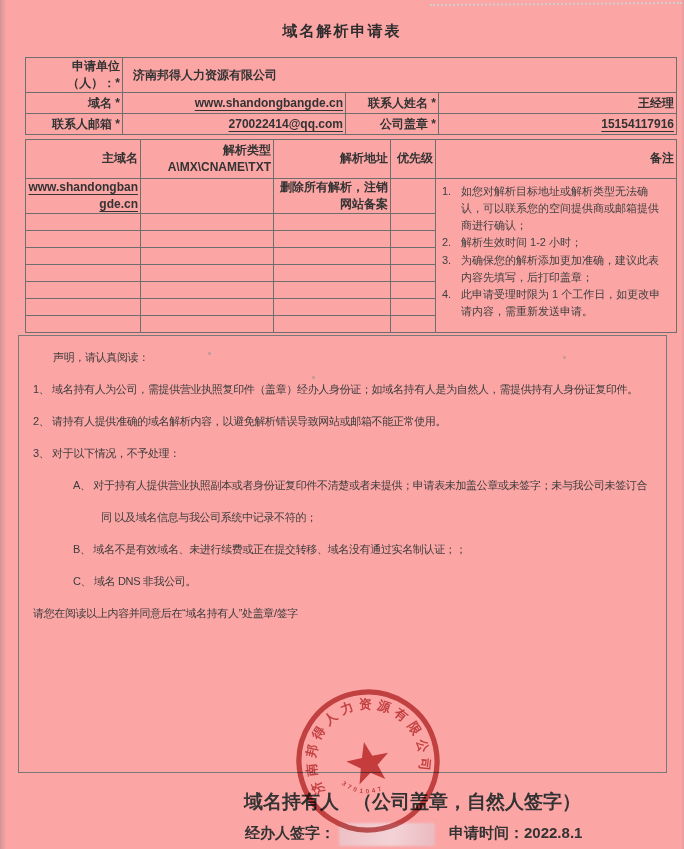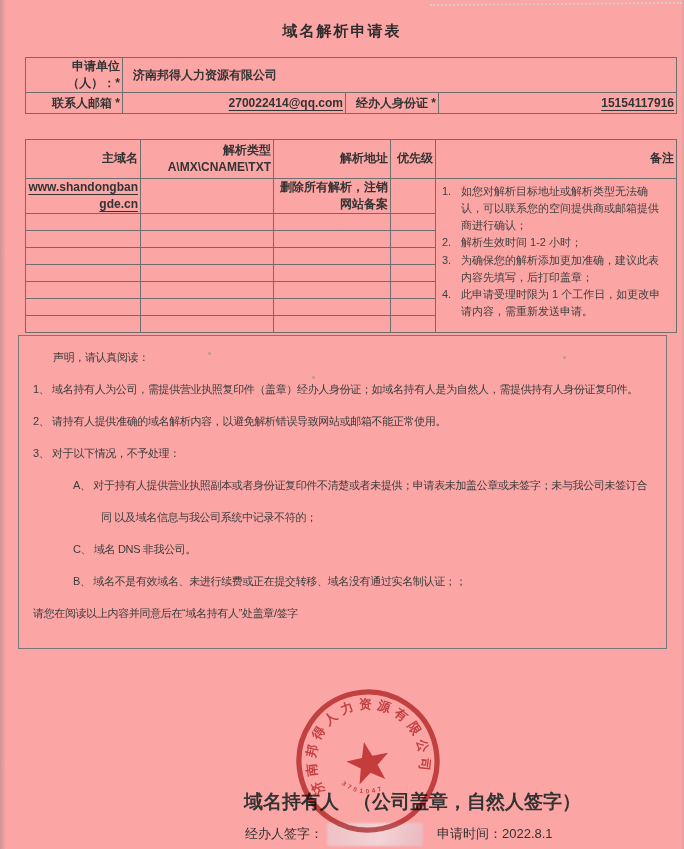--- a/index.html
+++ b/index.html
@@ -36,32 +36,32 @@
   .req-table td.data { height:34px; font-weight:bold; line-height:1.4; }
   .req-table td.empty { height:16px; }
   .domain-cell { word-break:break-all; }
   .remark-cell { vertical-align:top; text-align:left; padding:4px 7px 0 6px; }
   .notes { margin:0; padding:0; list-style:none; font-size:11px; font-weight:normal;
     line-height:1.56; color:#414141; }
   .notes li { display:flex; }
   .notes .num { width:19px; flex:0 0 19px; }
   .notes .ntext { flex:1; }
 
-  .stmt-box { position:absolute; left:18px; top:335px; width:649px; height:314px;
+  .stmt-box { position:absolute; left:18px; top:335px; width:649px; height:438px;
     box-sizing:border-box; border:1px solid #787878;
     padding:5px 11px 0 14px; font-size:11px; letter-spacing:-.35px;
     line-height:32px; color:#3c3c3c; }
   .stmt { margin:0; }
   .stmt-intro { padding-left:20px; }
   .stmt-sub { padding-left:68px; text-indent:-28px; }
   .stmt-bold { font-weight:bold; color:#2f2f2f; }
 
   .holder-line { position:absolute; left:244px; top:789px; font-size:19px; font-weight:600; color:#333; }
   .holder-line .gap { display:inline-block; width:14px; }
-  .agent-line { position:absolute; left:245px; top:823px; font-size:13px; font-weight:400; color:#333; }
+  .agent-line { position:absolute; left:245px; top:823px; font-size:15px; font-weight:700; color:#333; }
   .redact { display:inline-block; vertical-align:middle; width:96px; height:23px;
     margin-left:4px; background:linear-gradient(100deg,#eec0c4,#f3d3d6 55%,#eab9bf);
     filter:blur(1.2px); border-radius:2px; }
   .date-part { margin-left:14px; }
 
   .seal { position:absolute; left:293px; top:686px; width:150px; height:150px;
     transform:rotate(-12deg); opacity:.84; mix-blend-mode:multiply; }
 </style>
 </head>
 <body>
@@ -83,23 +83,29 @@
         <col style="width:223px">
         <col style="width:93px">
         <col style="width:238px">
       </colgroup>
     <tbody>
         <tr>
       <td class="lbl">申请单位（人）：*</td>
       <td class="val-left" colspan="3">济南邦得人力资源有限公司</td>
     </tr>
     <tr>
+      <td class="lbl">域名 *</td>
+      <td><span class="uline">www.shandongbangde.cn</span></td>
+      <td class="lbl">联系人姓名 *</td>
+      <td>王经理</td>
+    </tr>
+    <tr>
       <td class="lbl">联系人邮箱 *</td>
       <td><span class="uline">270022414@qq.com</span></td>
-      <td class="lbl">经办人身份证 *</td>
+      <td class="lbl">公司盖章 *</td>
       <td><span class="uline">15154117916</span></td>
     </tr>
   </tbody>
     </table>
 
   <table class="req-table">
     <colgroup>
         <col style="width:115px">
         <col style="width:133px">
         <col style="width:117px">
@@ -187,22 +193,22 @@
         </tr>
   </tbody>
     </table>
 
   <div class="stmt-box">
     <div class="stmt stmt-intro">声明，请认真阅读：</div>
     <div class="stmt">1、 域名持有人为公司，需提供营业执照复印件（盖章）经办人身份证；如域名持有人是为自然人，需提供持有人身份证复印件。</div>
     <div class="stmt">2、 请持有人提供准确的域名解析内容，以避免解析错误导致网站或邮箱不能正常使用。</div>
     <div class="stmt">3、 对于以下情况，不予处理：</div>
     <div class="stmt stmt-sub">A、 对于持有人提供营业执照副本或者身份证复印件不清楚或者未提供；申请表未加盖公章或未签字；未与我公司未签订合同 以及域名信息与我公司系统中记录不符的；</div>
+    <div class="stmt stmt-sub">B、 域名不是有效域名、未进行续费或正在提交转移、域名没有通过实名制认证；；</div>
     <div class="stmt stmt-sub">C、 域名 DNS 非我公司。</div>
-    <div class="stmt stmt-sub">B、 域名不是有效域名、未进行续费或正在提交转移、域名没有通过实名制认证；；</div>
     <div class="stmt">请您在阅读以上内容并同意后在“域名持有人”处盖章/签字</div>
   </div>
 
   <div class="holder-line">
     <span>域名持有人</span><span class="gap"></span><span>（公司盖章，自然人签字）</span>
   </div>
   <div class="agent-line">
     <span>经办人签字：</span><span class="redact"></span><span class="date-part"><span>申请时间：</span><span>2022.8.1</span></span>
   </div>
 

